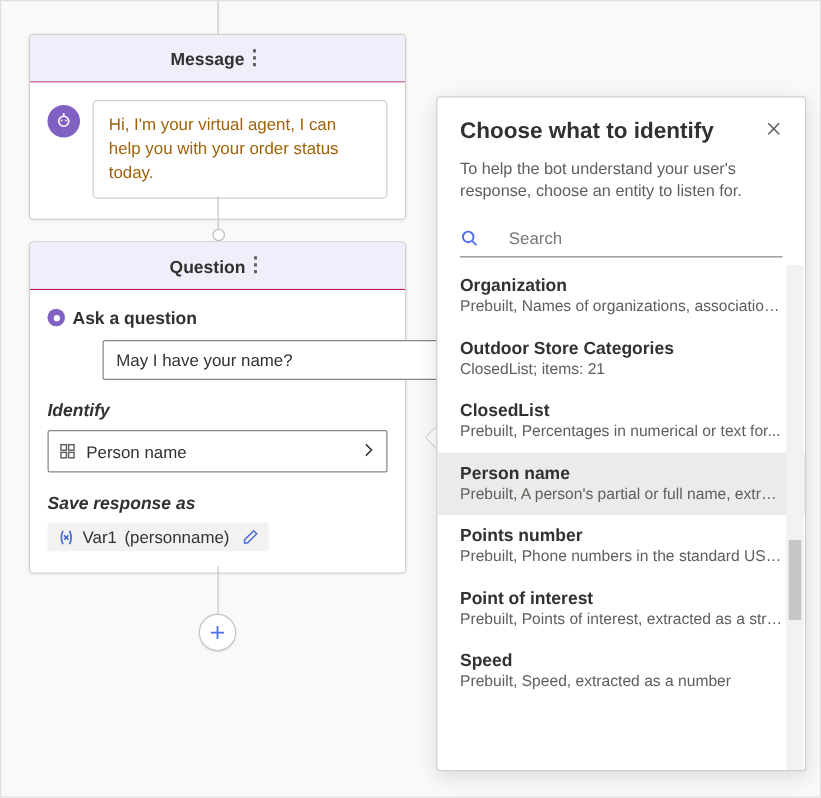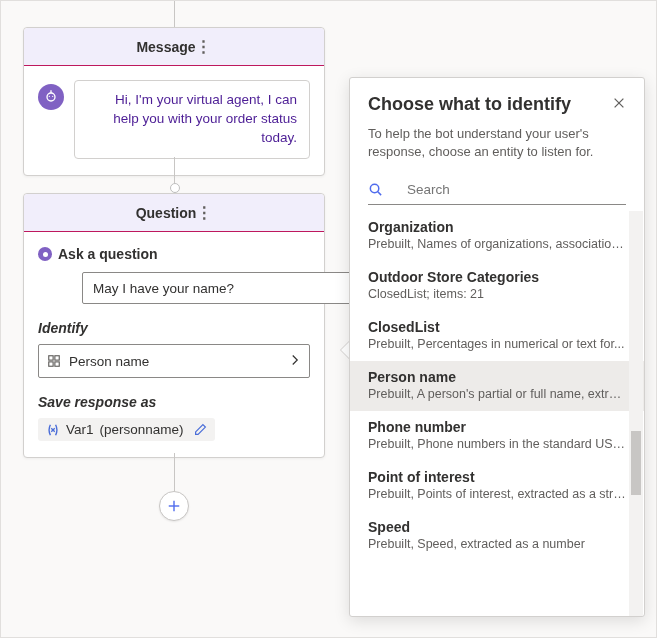--- a/index.html
+++ b/index.html
@@ -14,21 +14,21 @@
 
   .node { position: absolute; left: 22px; width: 302px; background: #fff; border: 1px solid #d2d0ce; border-radius: 4px; box-shadow: 0 1px 3px rgba(0,0,0,.05); }
   .node-header { height: 38px; display: flex; align-items: center; padding: 0 12px; background: #f1eefb; border-bottom: 1px solid #be185d; border-radius: 4px 4px 0 0; font-weight: 600; font-size: 14px; color: #323130; justify-content: center; }
   .more-icon { color: #605e5c; font-size: 16px; cursor: pointer; line-height: 1; }
   .node-body { padding: 14px 14px 16px 14px; }
 
   
   .msg-row { display: flex; gap: 10px; align-items: flex-start; }
   .bot-avatar { width: 26px; height: 26px; border-radius: 50%; background: #8061c3; display: flex; align-items: center; justify-content: center; flex-shrink: 0; margin-top: 4px; }
   .bot-avatar svg { width: 16px; height: 16px; }
-  .msg-bubble { border: 1px solid #d2d0ce; border-radius: 4px; padding: 10px 12px; font-size: 13.5px; color: #4c1d95; line-height: 1.4; flex: 1; text-align: right; }
+  .msg-bubble { border: 1px solid #d2d0ce; border-radius: 4px; padding: 10px 12px; font-size: 13.5px; color: #a16207; line-height: 1.4; flex: 1; }
 
   
   .q-section-label { display: flex; align-items: center; gap: 6px; font-weight: 600; font-size: 14px; color: #323130; margin-bottom: 10px; }
   .q-bullet { width: 14px; height: 14px; border-radius: 50%; background: #8061c3; display:inline-flex; align-items:center; justify-content:center; }
   .q-bullet::after { content: ""; width: 5px; height: 5px; background: #fff; border-radius: 50%; display: block; }
   .q-input { width: 100%; border: 1px solid #8a8886; border-radius: 2px; height: 32px; padding: 0 10px; font-size: 13.5px; color: #323130; margin-bottom: 16px; margin-left: 44px; }
   .sub-label { font-weight: 600; font-size: 14px; color: #323130; margin-bottom: 8px; font-style: italic; }
   .identify-box { width: 100%; border: 1px solid #8a8886; border-radius: 2px; height: 34px; display: flex; align-items: center; padding: 0 8px 0 8px; font-size: 13.5px; color: #323130; cursor: pointer; background: #fff; margin-bottom: 16px; }
   .identify-box .ent-icon { margin-right: 8px; color: #605e5c; display:flex; }
   .identify-box .chev { margin-left: auto; color: #323130; }
@@ -172,21 +172,21 @@
       </div>
       <div class="entity-item">
         <div class="ent-name">ClosedList</div>
         <div class="ent-desc">Prebuilt, Percentages in numerical or text for...</div>
       </div>
       <div class="entity-item selected">
         <div class="ent-name">Person name</div>
         <div class="ent-desc">Prebuilt, A person's partial or full name, extra...</div>
       </div>
       <div class="entity-item">
-        <div class="ent-name">Phone number</div>
+        <div class="ent-name">Points number</div>
         <div class="ent-desc">Prebuilt, Phone numbers in the standard US f...</div>
       </div>
       <div class="entity-item">
         <div class="ent-name">Point of interest</div>
         <div class="ent-desc">Prebuilt, Points of interest, extracted as a string</div>
       </div>
       <div class="entity-item">
         <div class="ent-name">Speed</div>
         <div class="ent-desc">Prebuilt, Speed, extracted as a number</div>
       </div>

